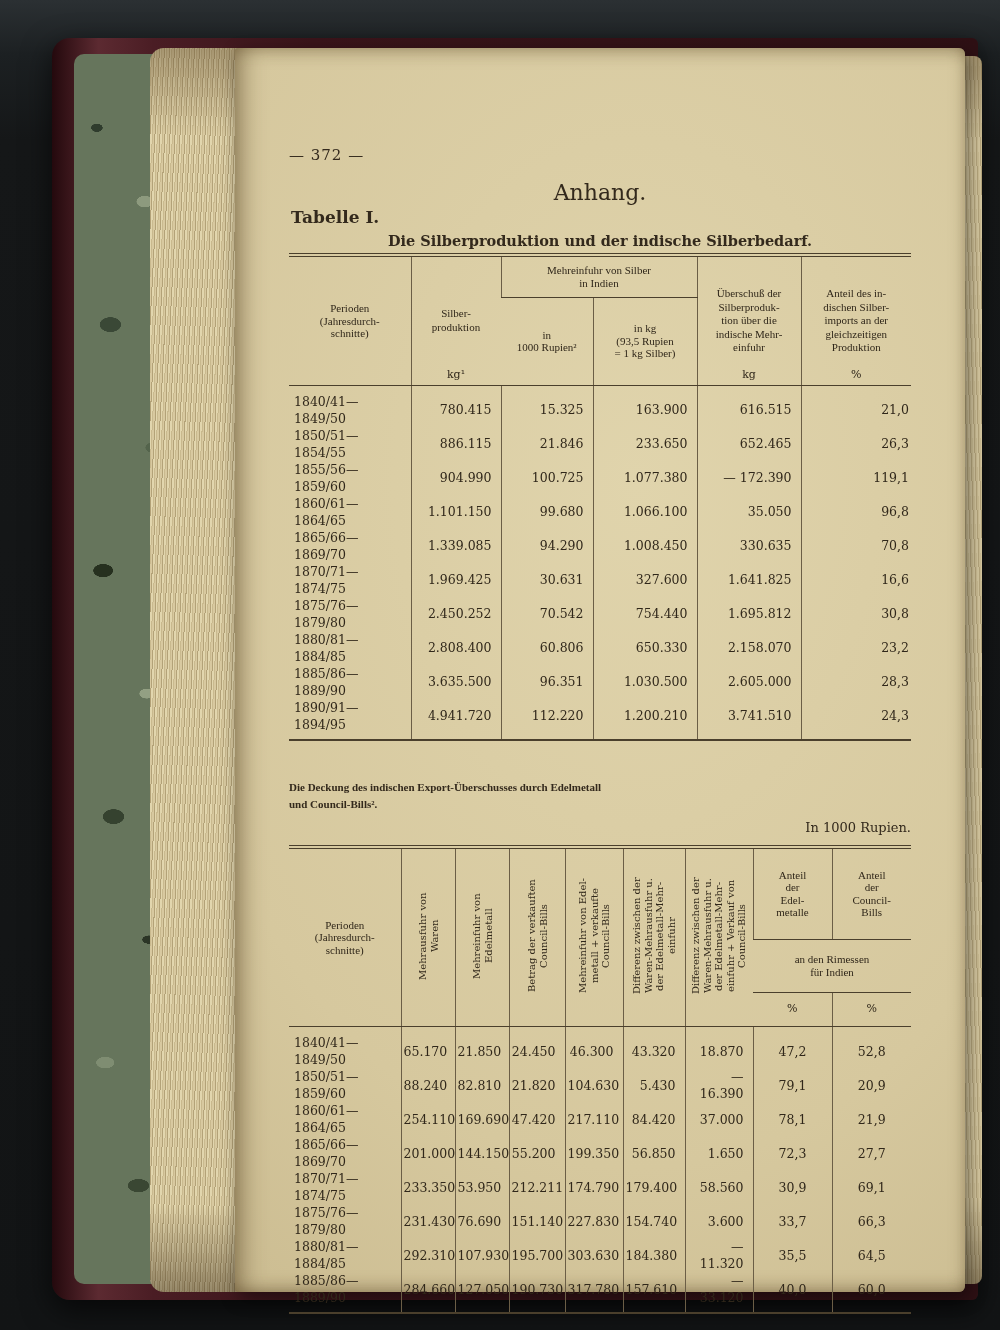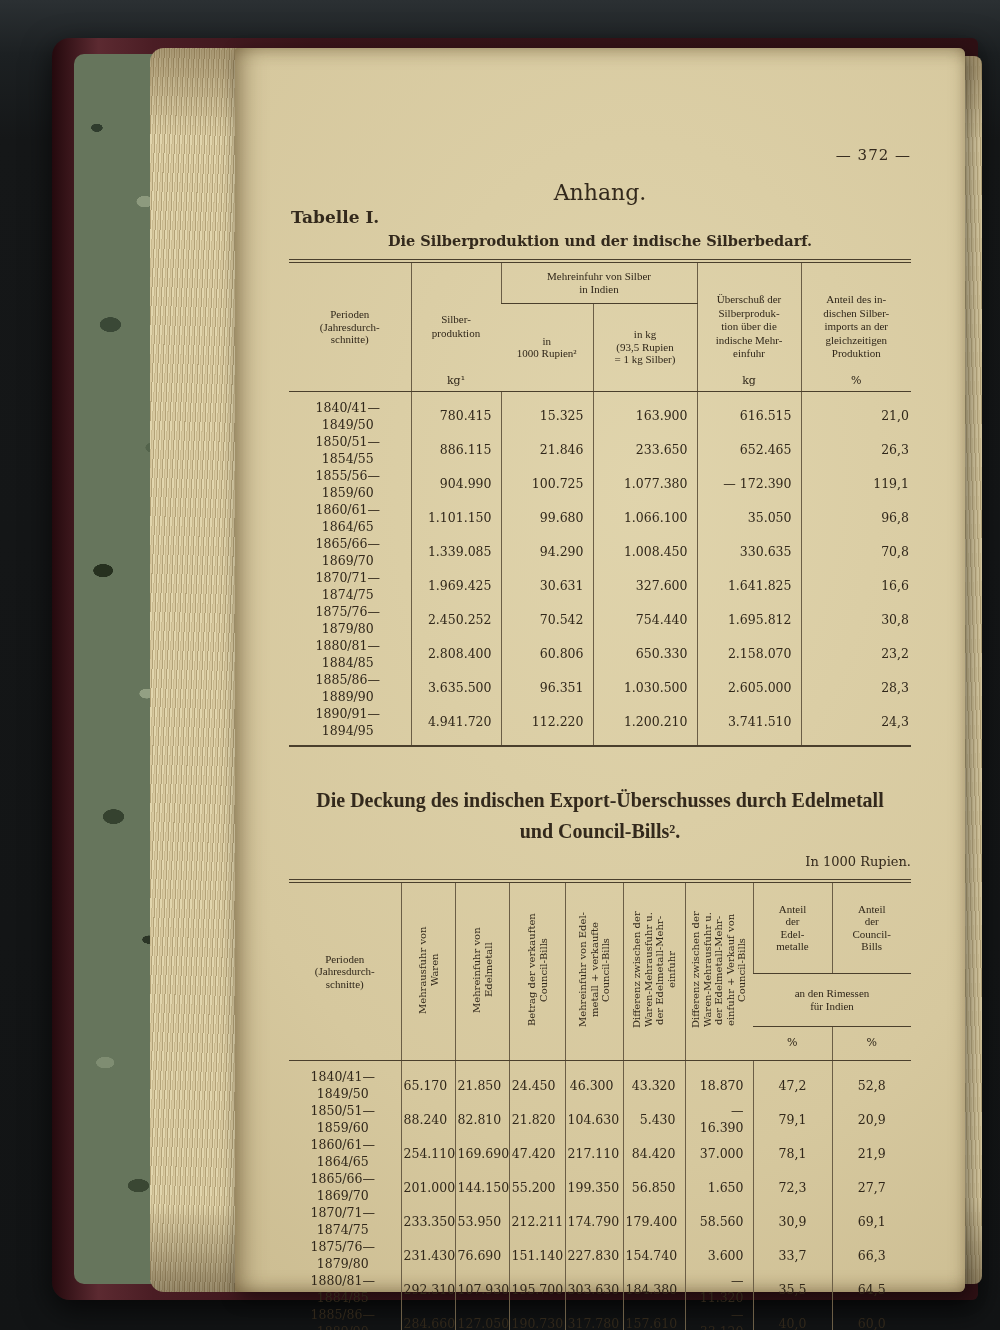--- a/index.html
+++ b/index.html
@@ -57,42 +57,42 @@
       inset -10px 0 16px -10px rgba(80,60,30,.35),
       inset 0 14px 18px -12px rgba(80,60,30,.35),
       inset 0 -14px 18px -12px rgba(80,60,30,.4),
       4px 6px 18px rgba(0,0,0,.45);
   }
 
   
   .content { position:absolute; left:54px; top:98px; width:622px; color:#33291c; }
   .ml { white-space:pre-line;font-family:Liberation Serif, serif; }
 
-  .page-number { text-align:right; font-size:15px; letter-spacing:1px; margin-bottom:16px; }
+  .page-number { text-align:left; font-size:15px; letter-spacing:1px; margin-bottom:16px; }
   .anhang { text-align:center; font-size:22px; font-weight:normal; margin-bottom:2px; }
   .tab-label { font-size:17px; font-weight:bold; margin:2px 0 5px 2px; }
-  .tab1-title { text-align:center; font-size:14.5px; font-weight:bold; margin-bottom:10px; }
+  .tab1-title { text-align:center; font-size:14.5px; font-weight:bold; margin-bottom:4px; }
   .tab2-block { margin-top:38px; }
-  .tab2-title { text-align:center; font-size:20px; font-weight:bold; line-height:1.55; margin-top:2px; }
+  .tab2-title { font-size:11px; font-weight:bold; line-height:1.55; margin-top:2px; }
   .tab2-sub { text-align:right; font-size:13px; margin:7px 0 10px; }
 
   .sheet-table {
     border-collapse:collapse; table-layout:fixed; width:622px; color:#30271a;
     border-top:4px double #4a3f2c; border-bottom:2px solid #4a3f2c;
   }
   .sheet-table th, .sheet-table td { border-left:1px solid #6b5e46; font-weight:normal; }
   .sheet-table th:first-child, .sheet-table td:first-child { border-left:none; }
   .sheet-table thead th {
     font-size:11px; line-height:12.5px; vertical-align:middle; text-align:center;
     padding:3px 2px; border-bottom:1px solid #4a3f2c;
   }
   .sheet-table td { font-size:12.5px; height:17.5px; line-height:17px; text-align:right; padding:0 9px 0 2px; }
   .sheet-table tbody tr:first-child td { padding-top:7px; }
   .sheet-table tbody tr:last-child td { padding-bottom:6px; }
-  .t1 td:first-child, .t2 td:first-child { text-align:center; padding-left:5px; }
+  .t1 td:first-child, .t2 td:first-child { text-align:left; padding-left:5px; }
   .t1 td:nth-child(6) { text-align:right; padding-right:2px; }
   .t2 td:nth-child(8), .t2 td:nth-child(9) { text-align:center; padding-right:2px; }
 
   .t1 thead tr:nth-child(1) { height:42px; }
   .t1 thead tr:nth-child(2) { height:88px; }
   th.rel { position:relative; }
   th.pad-b { padding-bottom:20px; }
   .unit { position:absolute; left:0; right:0; bottom:3px; font-size:11px; text-align:center; }
   th.h-left { text-align:left; padding-left:8px; }
 

